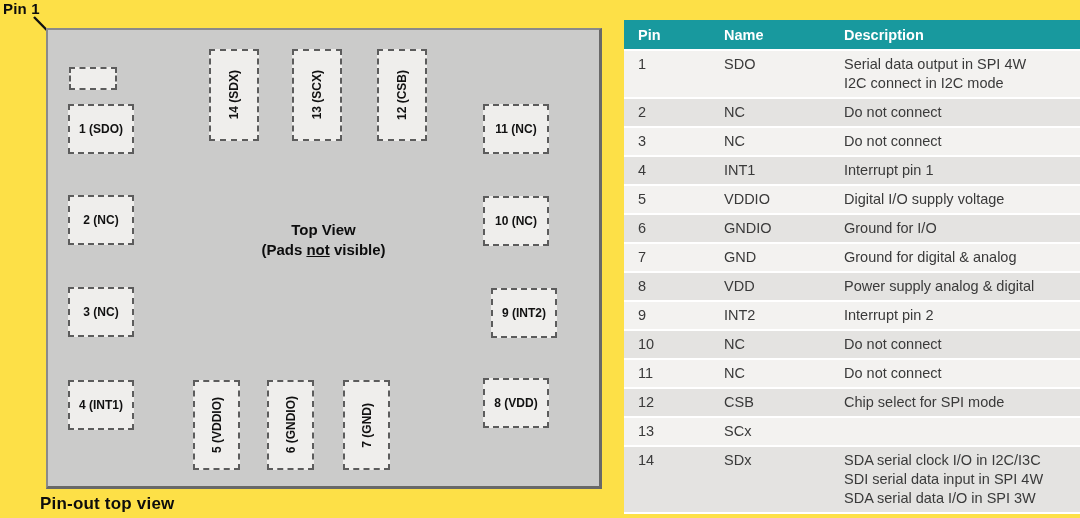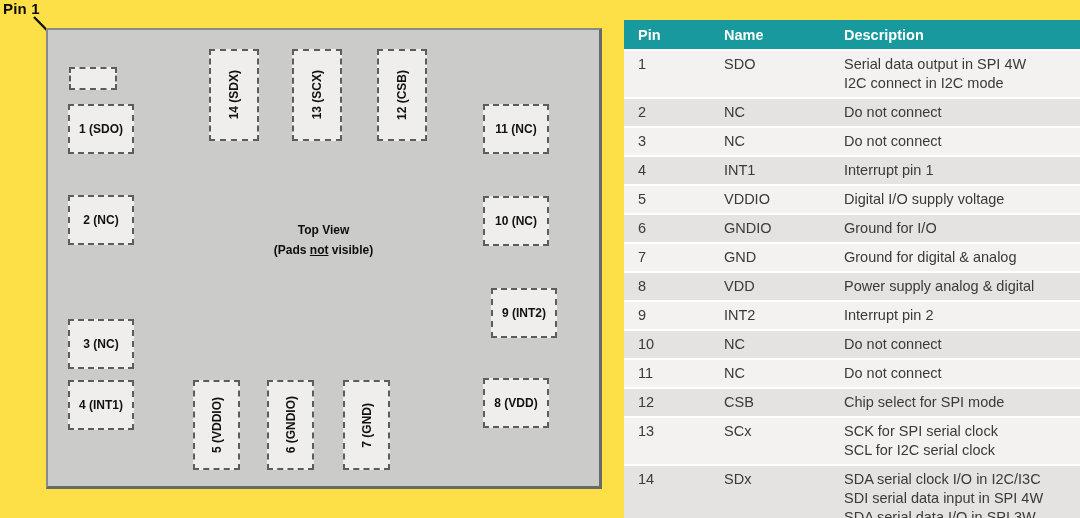--- a/index.html
+++ b/index.html
@@ -47,40 +47,40 @@
   .pad.vb { width: 47px; height: 90px; }
   .pad.v .vt, .pad.vb .vt {
     writing-mode: vertical-rl;
     transform: rotate(180deg);
   }
 
   .pad-ind { left: 21px; top: 37px; width: 48px; height: 23px; }
 
   .pad-l1 { left: 20px; top: 74px; }
   .pad-l2 { left: 20px; top: 165px; }
-  .pad-l3 { left: 20px; top: 257px; margin-top: 32px; }
+  .pad-l3 { left: 20px; top: 257px; }
   .pad-l4 { left: 20px; top: 350px; }
 
   .pad-t14 { left: 161px; top: 19px; }
   .pad-t13 { left: 244px; top: 19px; }
   .pad-t12 { left: 329px; top: 19px; }
 
   .pad-r11 { left: 435px; top: 74px; }
   .pad-r10 { left: 435px; top: 166px; }
   .pad-r9  { left: 435px; top: 258px; margin-left: 8px; }
   .pad-r8  { left: 435px; top: 348px; }
 
   .pad-b5 { left: 145px; top: 350px; }
   .pad-b6 { left: 219px; top: 350px; }
   .pad-b7 { left: 295px; top: 350px; }
 
   .center-label {
     position: absolute; left: 0; right: 0; top: 190px;
     text-align: center;
-    font-size: 12px; font-weight: bold; color: #0d0d0d;
+    font-size: 15px; font-weight: bold; color: #0d0d0d;
     line-height: 20px;
   }
   .center-label .u { text-decoration: underline; }
 
   .caption {
     position: absolute; left: 40px; top: 494px;
     font-size: 17px; font-weight: bold; color: #0d0d0d;
     letter-spacing: 0.2px;
   }
 
@@ -181,20 +181,21 @@
           <span class="vt">7 (GND)</span>
         </div>
 
       <div class="center-label">
         <div>Top View</div>
         <div><span>(Pads </span><span class="u">not</span><span> visible)</span></div>
       </div>
 
     </div>
 
+    <div class="caption">Pin-out top view</div>
   </div>
 
   <div class="pintable">
     <div class="thead">
       <div class="cell pin">Pin</div>
       <div class="cell name">Name</div>
       <div class="cell desc">Description</div>
     </div>
     <div>
         <div class="trow odd">
@@ -278,24 +279,20 @@
         <div class="trow even">
           <div class="cell pin">12</div>
           <div class="cell name">CSB</div>
           <div class="cell desc">
             <div>Chip select for SPI mode</div>
           </div>
         </div>
         <div class="trow odd">
           <div class="cell pin">13</div>
           <div class="cell name">SCx</div>
-          <div class="cell desc">
-            <div>SCK for SPI serial clock</div>
-            <div>SCL for I2C serial clock</div>
-          </div>
         </div>
         <div class="trow even">
           <div class="cell pin">14</div>
           <div class="cell name">SDx</div>
           <div class="cell desc">
             <div>SDA serial clock I/O in I2C/I3C</div>
             <div>SDI serial data input in SPI 4W</div>
             <div>SDA serial data I/O in SPI 3W</div>
           </div>
         </div>

